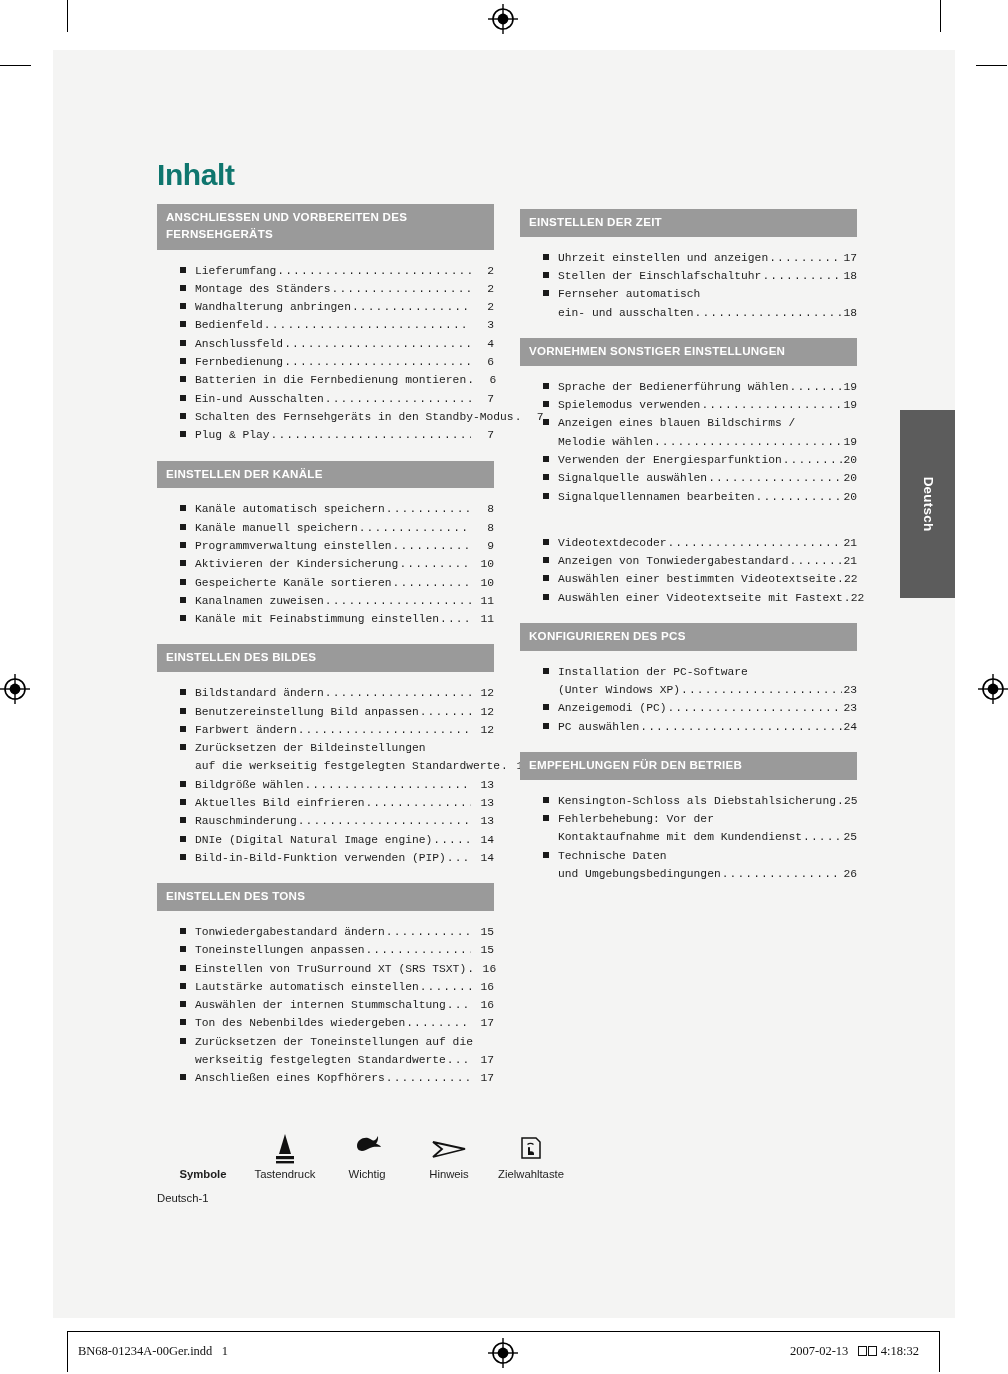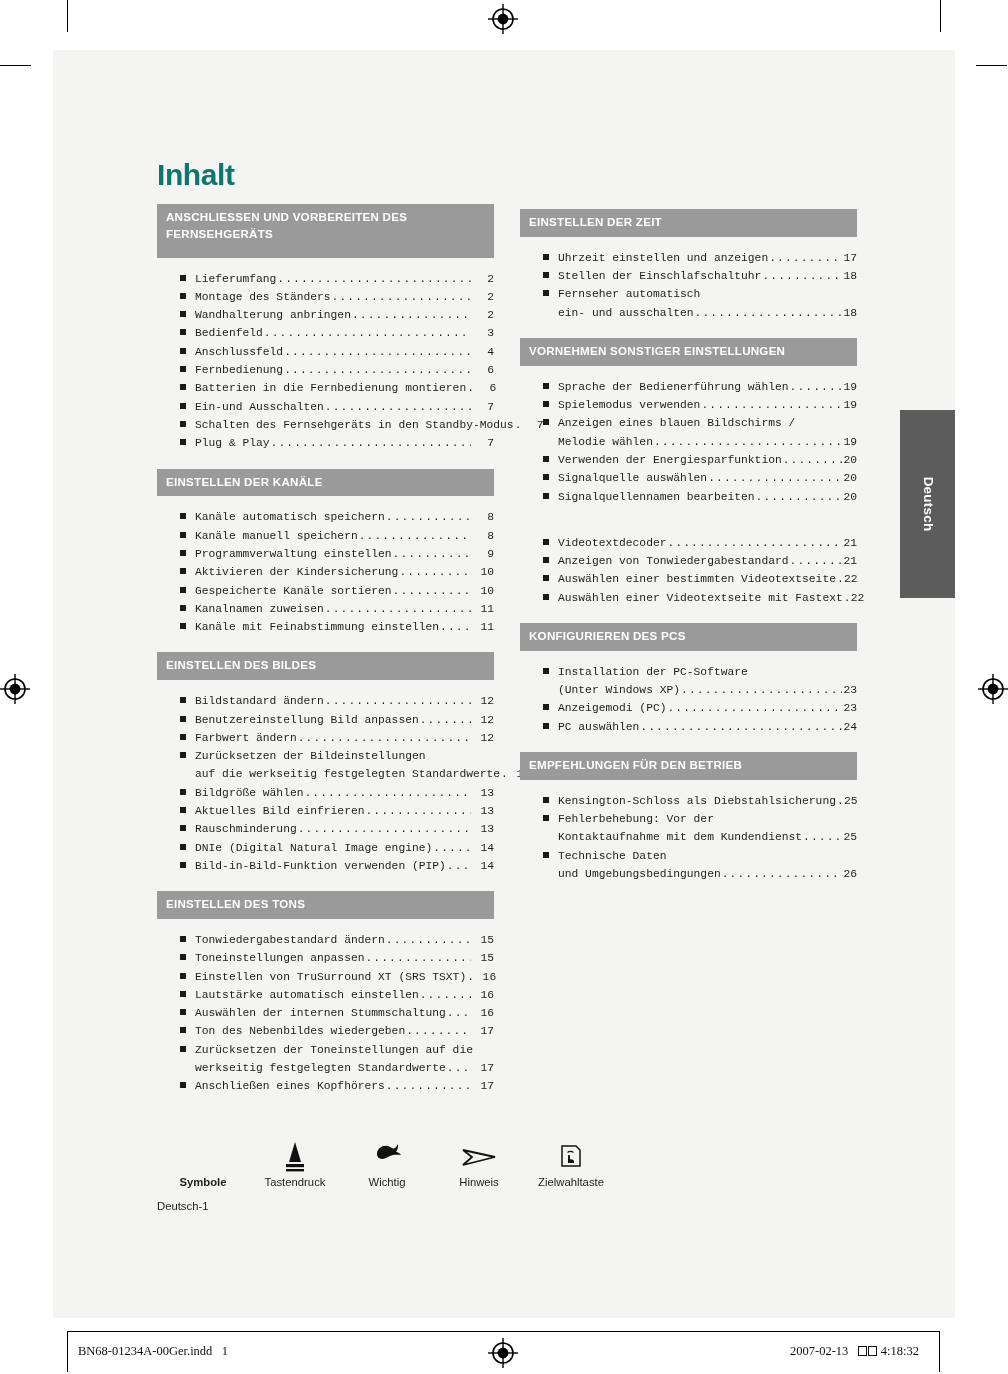--- a/index.html
+++ b/index.html
@@ -81,21 +81,21 @@
   .section-header {
     background: #9a9a9a;
     color: #ffffff;
     font-size: 11.6px;
     font-weight: bold;
     letter-spacing: 0.25px;
     line-height: 1.45;
     padding: 5px 9px 6px 9px;
     box-sizing: border-box;
   }
-  .section-header.two-line { padding-bottom: 15px; }
+  .section-header.two-line { padding-bottom: 7px; }
 
   .entries {
     list-style: none;
     margin: 0;
     padding: 12px 0 0 0;
     font-family: Liberation Mono, monospace;
   }
   .entry {
     display: flex;
     align-items: flex-start;
@@ -139,21 +139,21 @@
   }
   .pageno.wide { min-width: 22px; }
   .pageno.narrow { min-width: 0; }
 
   
   #legend {
     margin-top: 26px;
     margin-left: 8px;
     display: flex;
     align-items: flex-end;
-    gap: 16px;
+    gap: 6px;
   }
   .legend-item {
     display: flex;
     flex-direction: column;
     align-items: center;
     justify-content: flex-end;
     width: 76px;
   }
   .legend-glyph {
     height: 34px;

